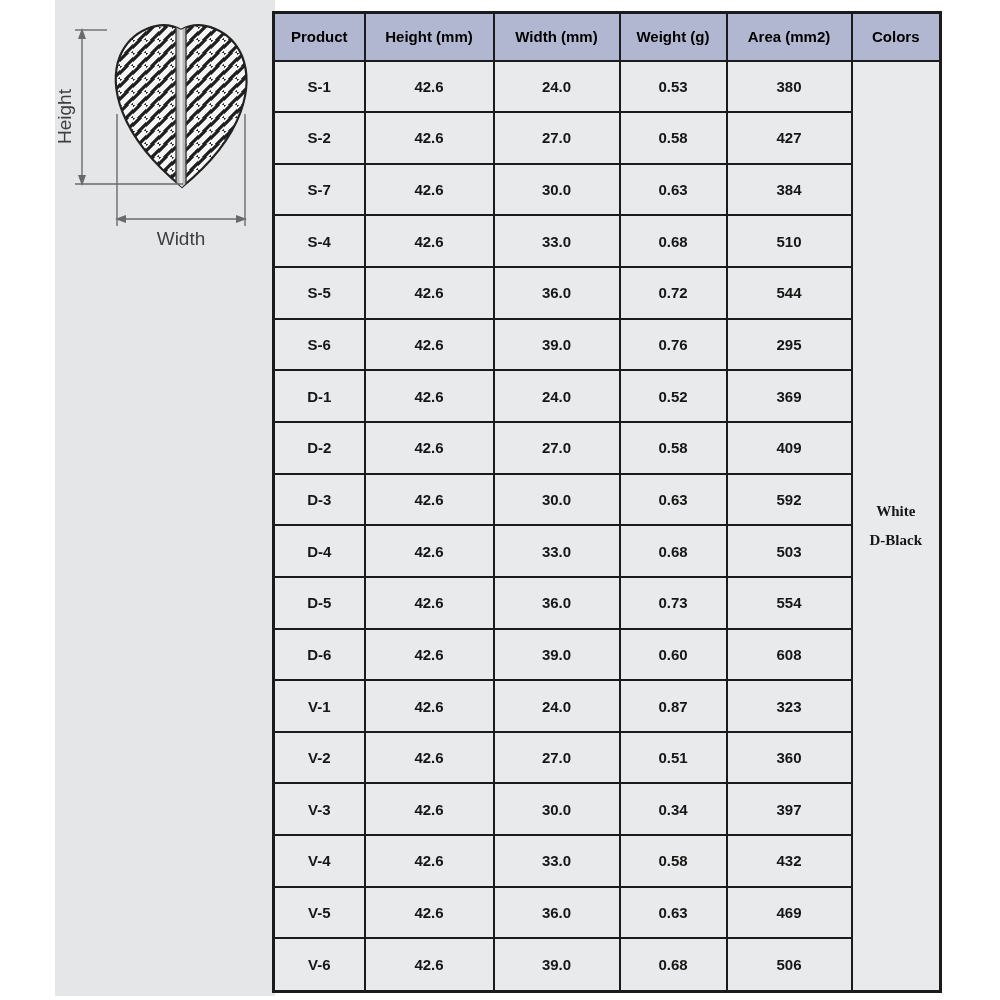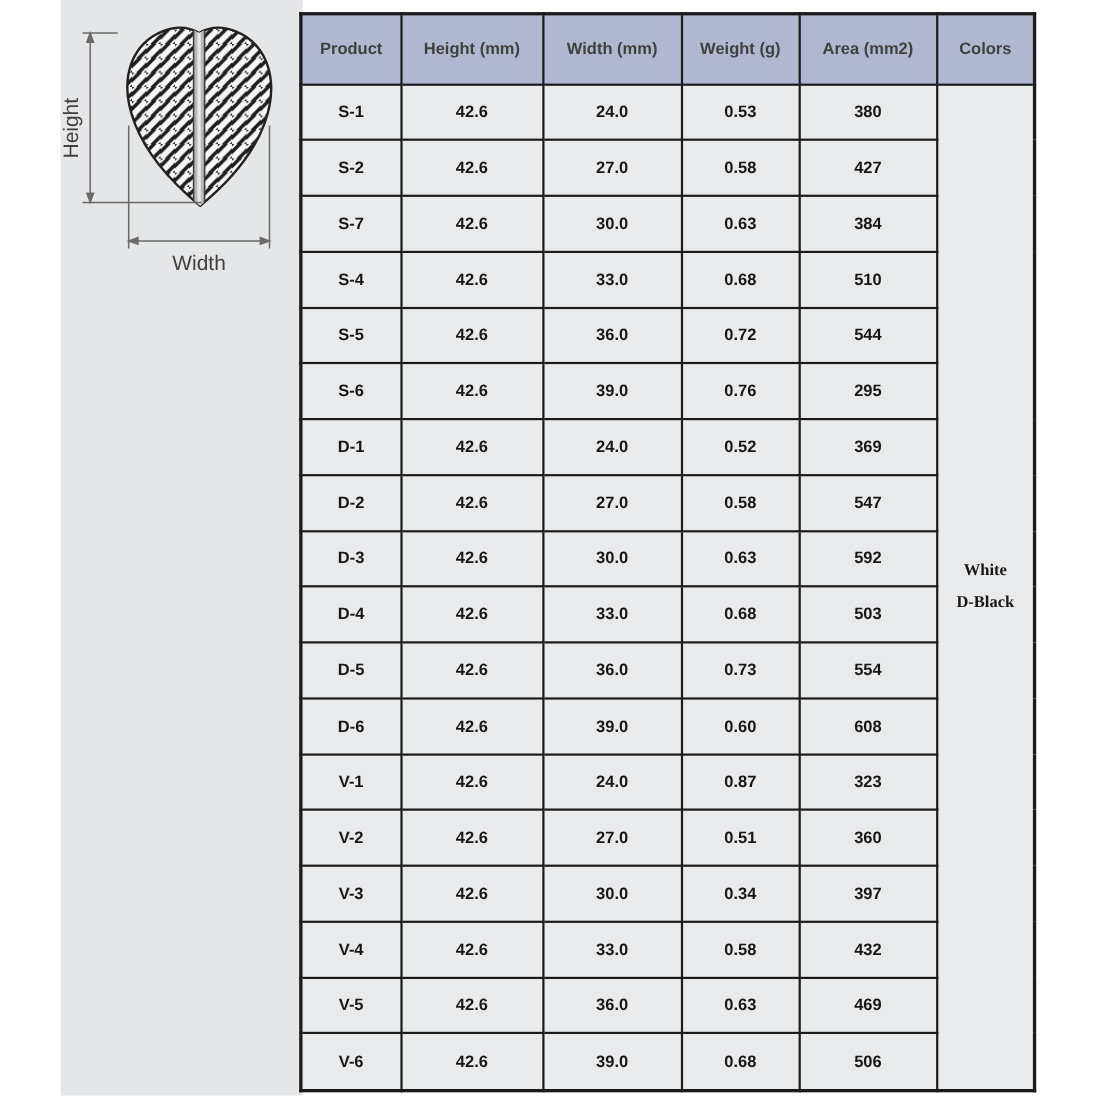--- a/index.html
+++ b/index.html
@@ -35,23 +35,23 @@
     border: 2px solid #1b1b1b;
     text-align: center;
     vertical-align: middle;
     font-weight: bold;
     color: #161616;
     font-size: 15px;
     padding: 0;
   }
   .spec-table thead th {
     background: #b2b7d1;
-    height: 64px;
+    height: 48px;
     font-size: 15px;
-    color: #404040;
+    color: #000000;
   }
   .spec-table tbody td { background: #e9eaec; }
   .colors-cell { line-height: 1.9; }
   .colors-cell span { display: block; font-family: Liberation Serif, serif; }
 </style>
 </head>
 <body>
 
 <div class="stage">
 
@@ -167,21 +167,21 @@
           <td>42.6</td>
           <td>24.0</td>
           <td>0.52</td>
           <td>369</td>
         </tr>
         <tr>
           <td>D-2</td>
           <td>42.6</td>
           <td>27.0</td>
           <td>0.58</td>
-          <td>547</td>
+          <td>409</td>
         </tr>
         <tr>
           <td>D-3</td>
           <td>42.6</td>
           <td>30.0</td>
           <td>0.63</td>
           <td>592</td>
         </tr>
         <tr>
           <td>D-4</td>

